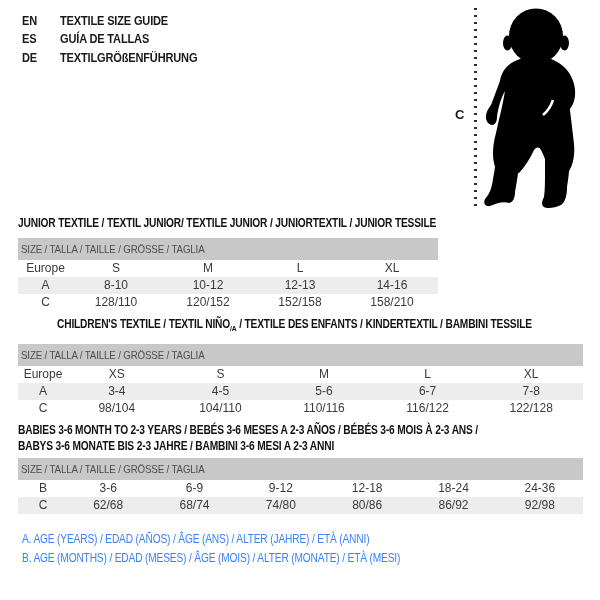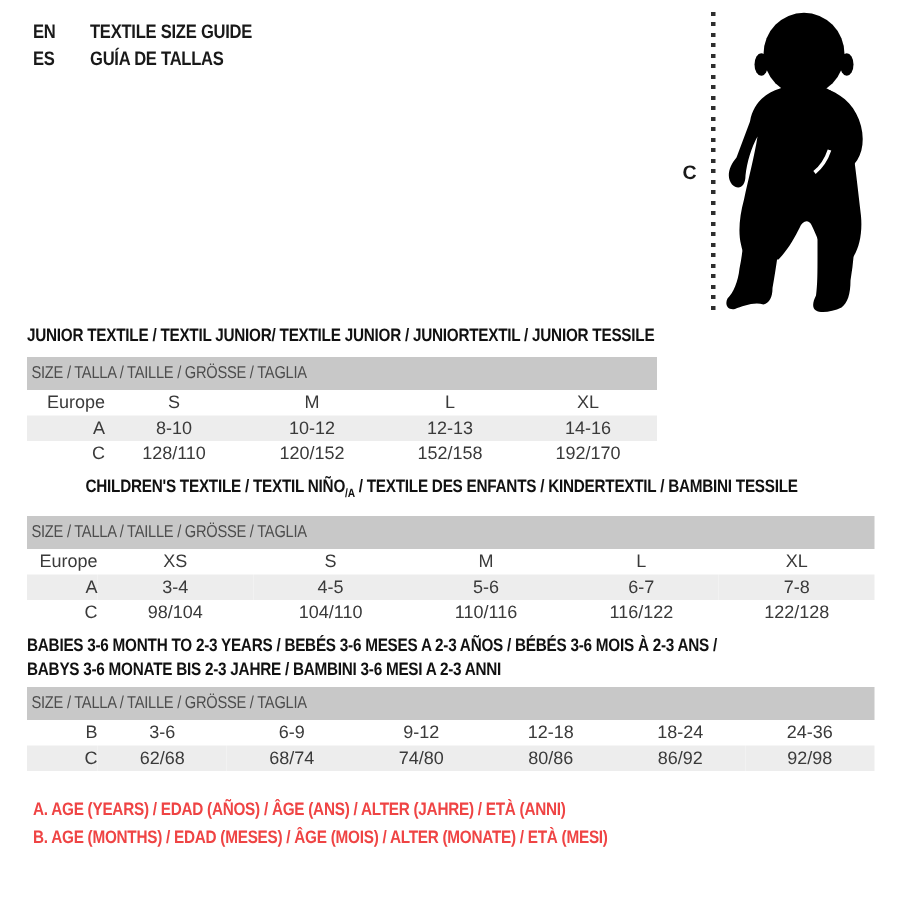--- a/index.html
+++ b/index.html
@@ -23,47 +23,51 @@
 
   
   .tbl-title{font-weight:bold;font-size:12px;color:#111;white-space:nowrap;}
   .tbl-title sub{font-size:8px;}
   table.size-table{border-collapse:collapse;table-layout:fixed;}
   table.size-table th{
     background:#c8c8c8;height:22px;text-align:left;font-weight:normal;
     font-size:11.5px;color:#4d4d4d;padding:0 0 0 3px;line-height:14px;}
   table.size-table td{
     height:17px;font-size:12px;color:#3a3a3a;text-align:center;padding:0;line-height:17px;}
-  table.size-table td.lbl{text-align:right;padding-left:3px;}
+  table.size-table td.lbl{text-align:center;padding-left:3px;}
   tr.stripe td{background:#ededed;}
   #t1{left:18px;top:238px;width:420px;}
   #t1-title{left:18px;top:216px;}
   #t2{left:18px;top:344px;width:565px;}
   #t2-title{left:18px;top:317px;margin-left:39px;}
   #t3{left:18px;top:458px;width:565px;}
   #t3-title{left:18px;top:423px;line-height:15.5px;}
   col.lblcol1{width:52px;}
   col.lblcol2{width:47px;}
 
   
   #legend{left:22px;top:532px;}
-  .legend-row{height:18.5px;font-weight:bold;font-size:12px;color:#ef4444;white-space:nowrap;}
+  .legend-row{height:18.5px;font-weight:normal;font-size:12px;color:#3b82f6;white-space:nowrap;}
 </style>
 </head>
 <body>
 
 <div id="langs" class="abs">
   <div class="lang-row">
     <span class="lang-code"><span class="cond">EN</span></span>
     <span class="cond">TEXTILE SIZE GUIDE</span>
   </div>
   <div class="lang-row">
     <span class="lang-code"><span class="cond">ES</span></span>
     <span class="cond">GUÍA DE TALLAS</span>
   </div>
+  <div class="lang-row">
+    <span class="lang-code"><span class="cond">DE</span></span>
+    <span class="cond">TEXTILGRÖßENFÜHRUNG</span>
+  </div>
 </div>
 
 <div id="dotline" class="abs"></div>
 <div id="cmark" class="abs">C</div>
 <svg id="baby" class="abs" width="112" height="208" viewBox="0 0 112 208" aria-hidden="true">
   <g fill="#000000">
 
     <path d="M13,146 L38,146 C36,162 34,176 32,187 C32,193 30,197 26,198 C20,196 12,199 7,201 C2,202 0,198 2,194 C6,190 9,183 10,174 C12,164 13,155 13,146 Z"></path>
     <path d="M62,146 L87,146 C87,158 86,170 84,182 C84,191 82,197 78,200 C72,203 64,204 61,202 C58,200 59,196 61,192 C62,185 62,176 62,166 Z"></path>
 
@@ -106,21 +110,21 @@
       <td>8-10</td>
       <td>10-12</td>
       <td>12-13</td>
       <td>14-16</td>
     </tr>
     <tr>
       <td class="lbl">C</td>
       <td>128/110</td>
       <td>120/152</td>
       <td>152/158</td>
-      <td>192/170</td>
+      <td>158/210</td>
     </tr>
   </tbody>
 </table>
 
 <div id="t2-title" class="abs tbl-title">
   <span class="cond"><span>CHILDREN'S TEXTILE / TEXTIL NIÑO</span><sub>/A</sub><span> / TEXTILE DES ENFANTS / KINDERTEXTIL / BAMBINI TESSILE</span></span>
 </div>
 <table id="t2" class="abs size-table">
   <colgroup>
       <col class="lblcol2">

